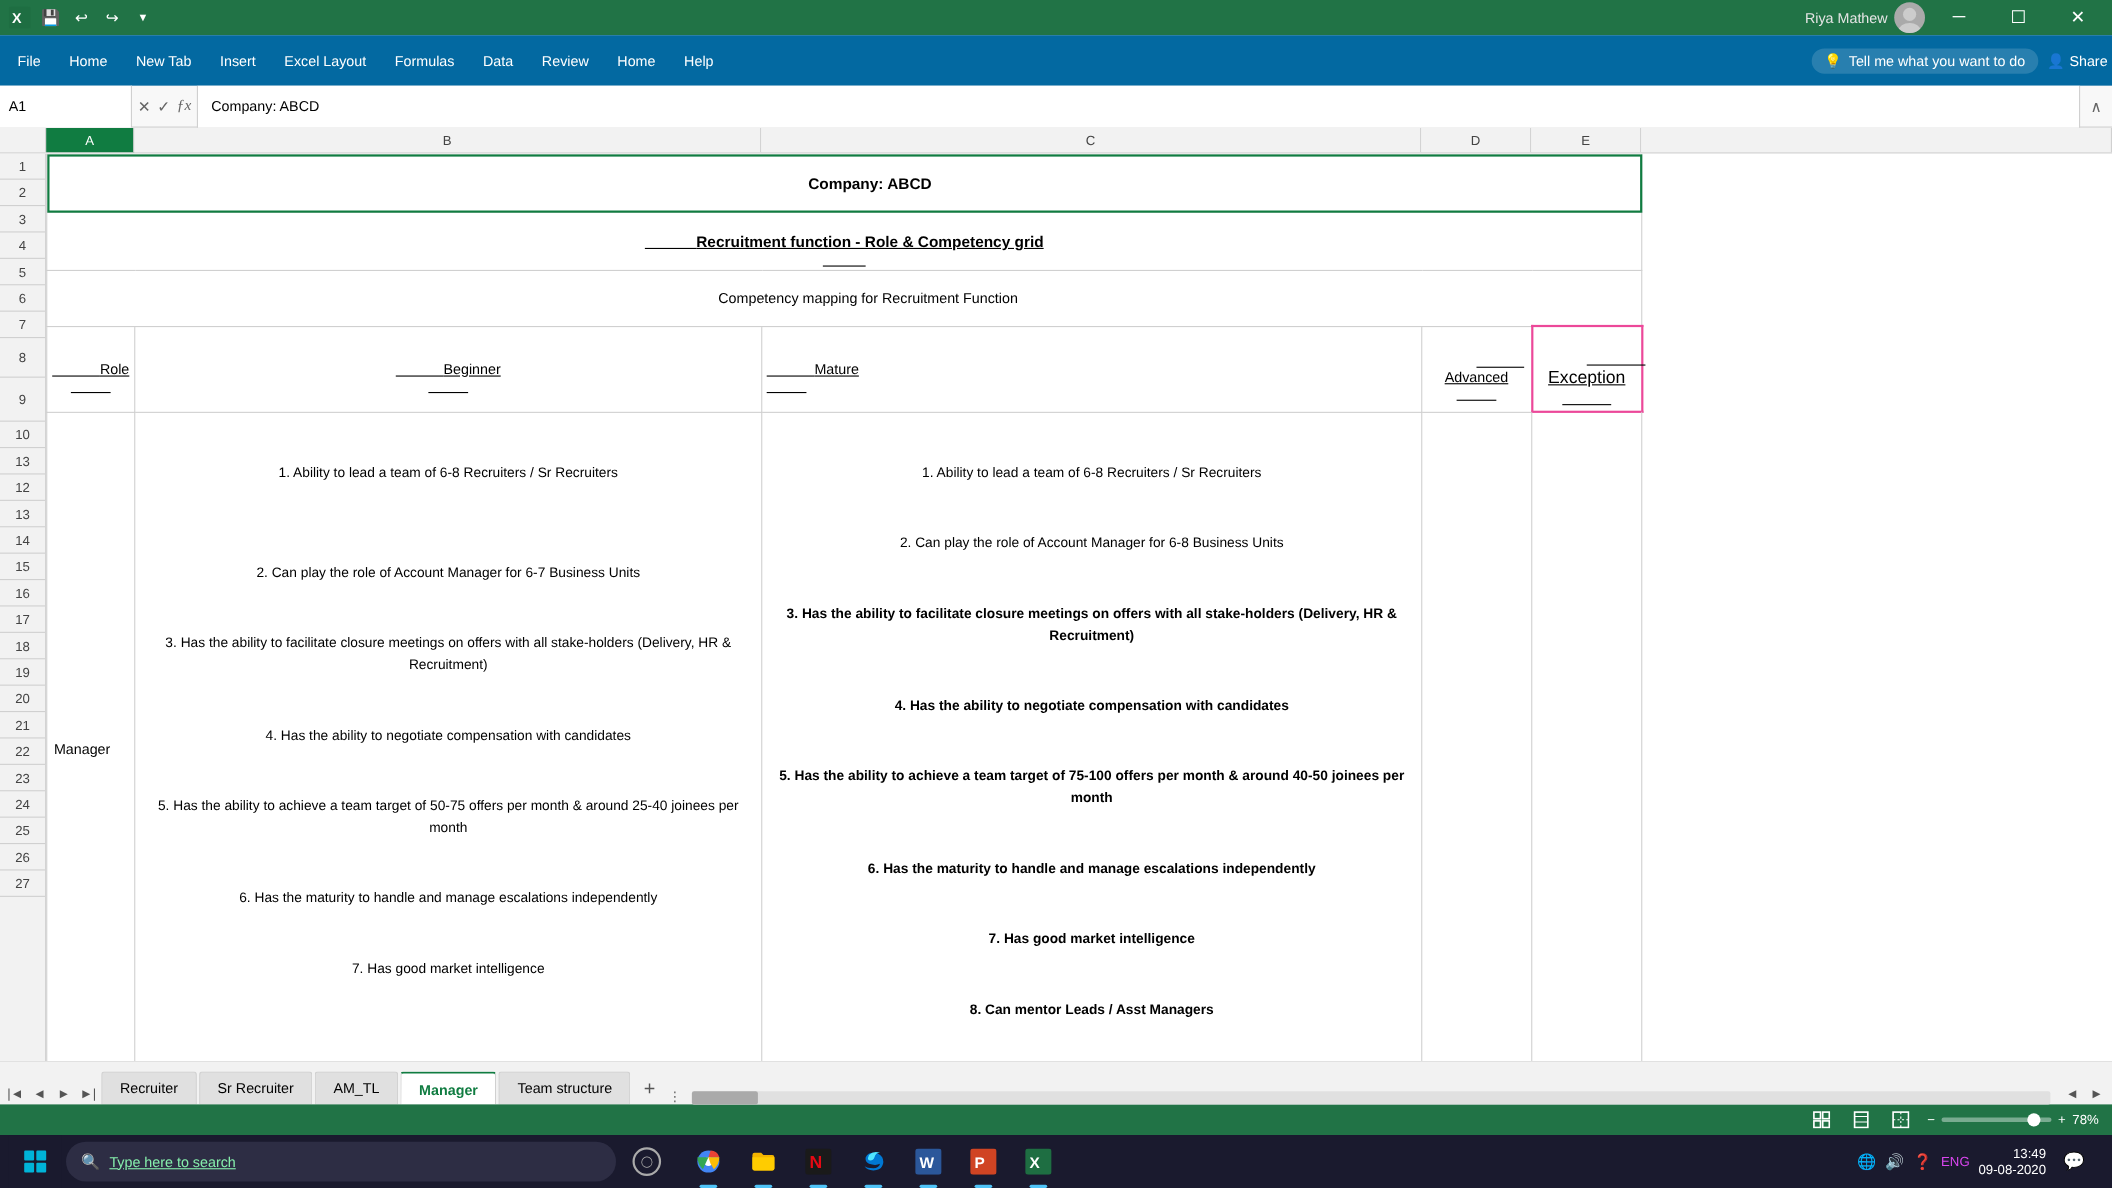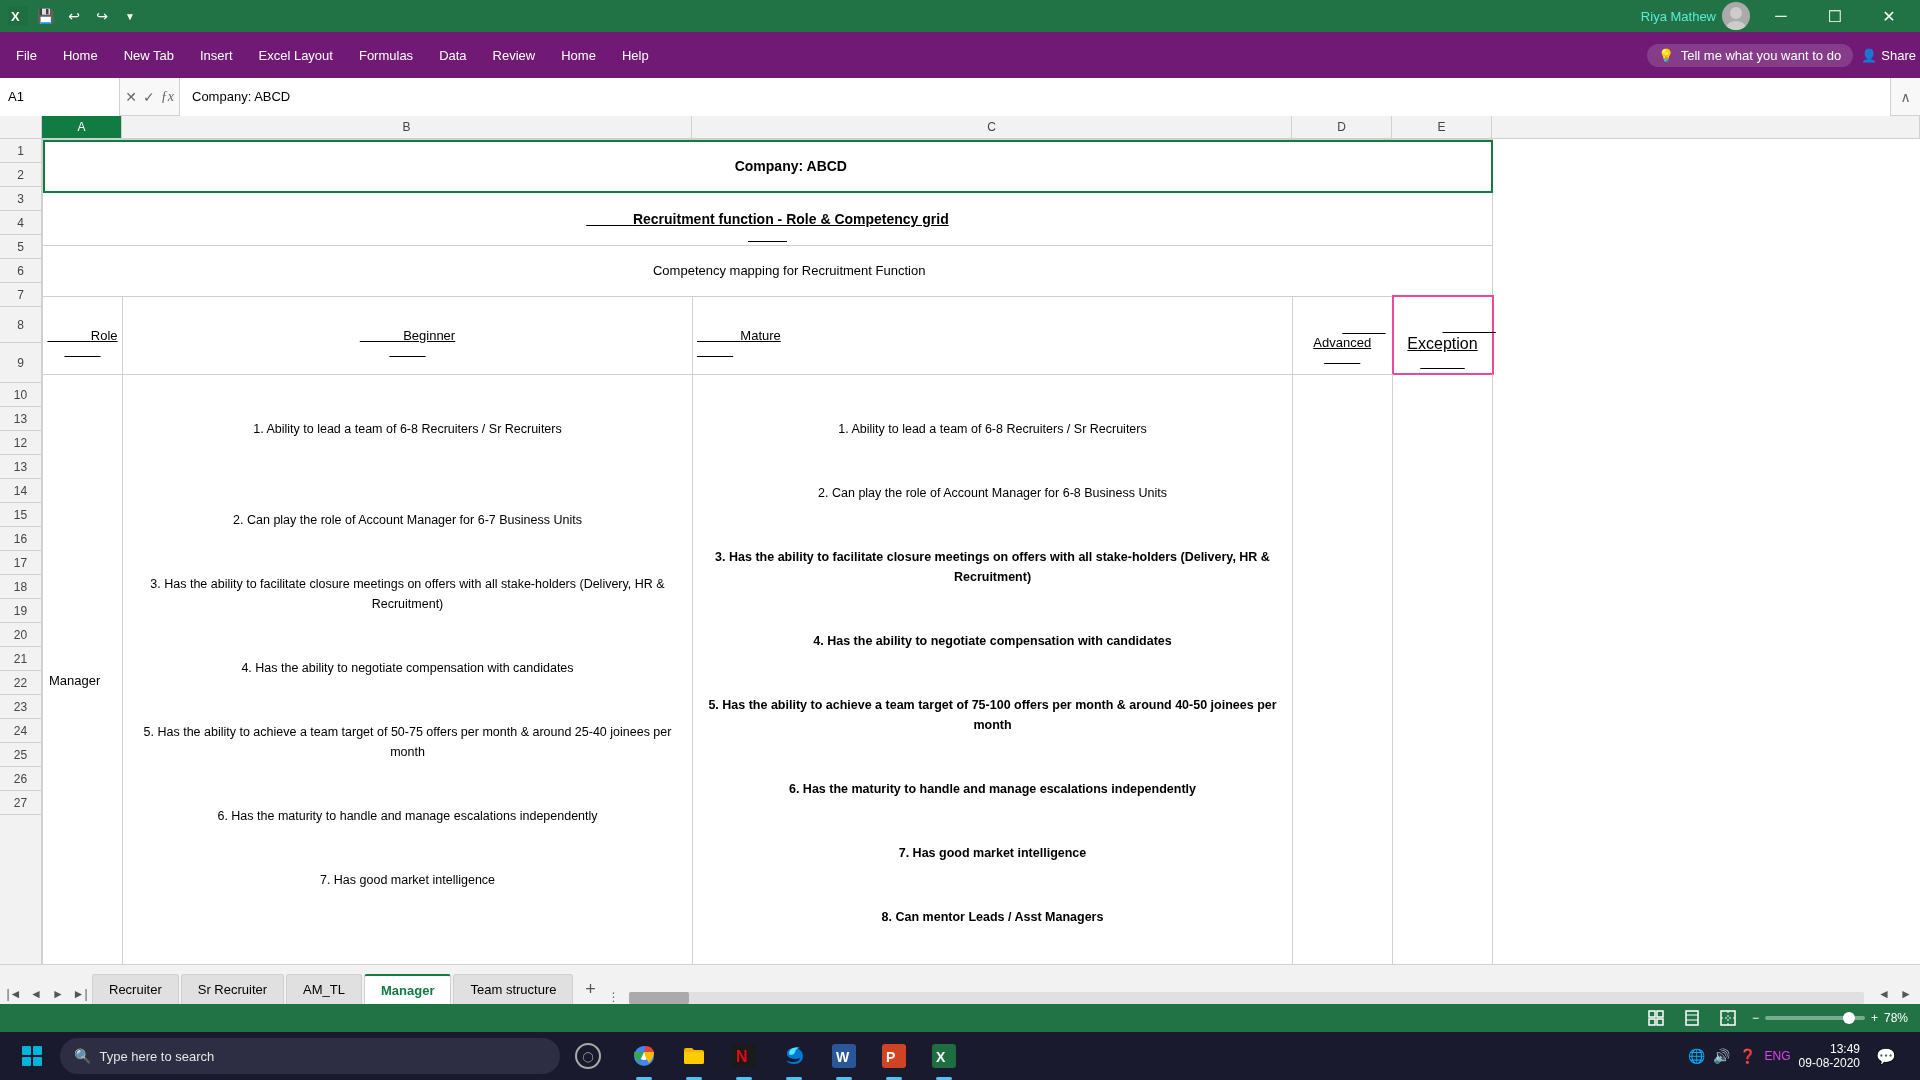--- a/index.html
+++ b/index.html
@@ -18,39 +18,39 @@
     .title-bar-left { display: flex; align-items: center; gap: 6px; }
     .title-bar-center { font-size: 13px; color: white; flex: 1; text-align: center; }
     .title-bar-right { display: flex; align-items: center; gap: 8px; }
     .title-icon { width: 20px; height: 20px; background: #1a5c38; display: inline-flex; align-items: center; justify-content: center; font-size: 12px; }
     .window-btn { width: 46px; height: 32px; display: inline-flex; align-items: center; justify-content: center; font-size: 16px; cursor: pointer; color: white; }
     .quick-access { display: flex; align-items: center; gap: 4px; }
     .qa-btn { width: 24px; height: 24px; display: inline-flex; align-items: center; justify-content: center; font-size: 14px; color: white; cursor: pointer; }
 
     
     .menu-bar {
-      background: #701a75;
+      background: #0369a1;
       height: 46px;
       display: flex;
       align-items: center;
       padding: 0 4px;
       color: white;
       gap: 2px;
     }
     .menu-item {
       padding: 6px 12px;
       font-size: 13px;
       cursor: pointer;
       border-radius: 3px;
       color: white;
     }
     .menu-bar-right { margin-left: auto; display: flex; align-items: center; gap: 8px; }
     .tell-me { display: flex; align-items: center; gap: 6px; font-size: 13px; color: white; background: rgba(255,255,255,0.15); border-radius: 12px; padding: 4px 12px; cursor: pointer; }
     .share-btn { font-size: 13px; color: white; cursor: pointer; display: flex; align-items: center; gap: 4px; }
-    .user-area { display: flex; align-items: center; gap: 6px; font-size: 13px; color: #5eead4; }
+    .user-area { display: flex; align-items: center; gap: 6px; font-size: 13px; color: #e5e5e5; }
     .user-avatar { width: 28px; height: 28px; border-radius: 50%; background: #aaa; display: flex; align-items: center; justify-content: center; font-size: 11px; color: white; overflow: hidden; }
 
     
     .formula-bar {
       background: #f8f8f8;
       height: 38px;
       display: flex;
       align-items: center;
       border-bottom: 1px solid #d0d0d0;
       padding: 0;
@@ -215,21 +215,21 @@
       height: 36px;
       background: #2d2d44;
       border-radius: 18px;
       display: flex;
       align-items: center;
       padding: 0 14px;
       gap: 8px;
       cursor: text;
     }
     .search-bar-icon { color: #aaa; font-size: 14px; }
-    .search-bar-text { color: #e5e5e5; font-size: 13px; }
+    .search-bar-text { color: #86efac; font-size: 13px; text-decoration: underline; }
     .cortana-btn {
       width: 48px;
       height: 48px;
       display: flex;
       align-items: center;
       justify-content: center;
       cursor: pointer;
     }
     .cortana-circle { width: 26px; height: 26px; border-radius: 50%; border: 2px solid #aaa; display: flex; align-items: center; justify-content: center; }
     .taskbar-apps { display: flex; align-items: center; gap: 2px; margin-left: 4px; }

